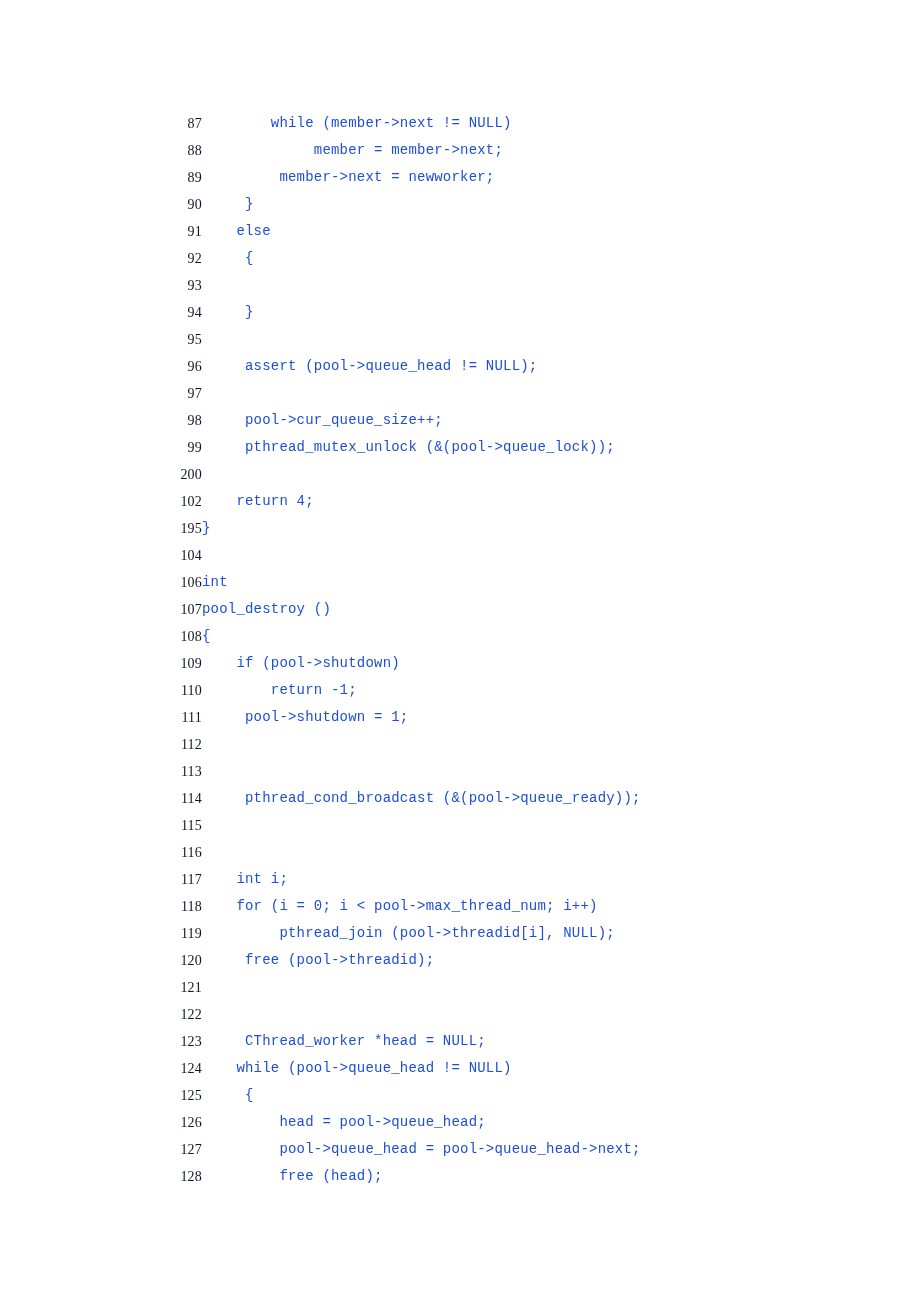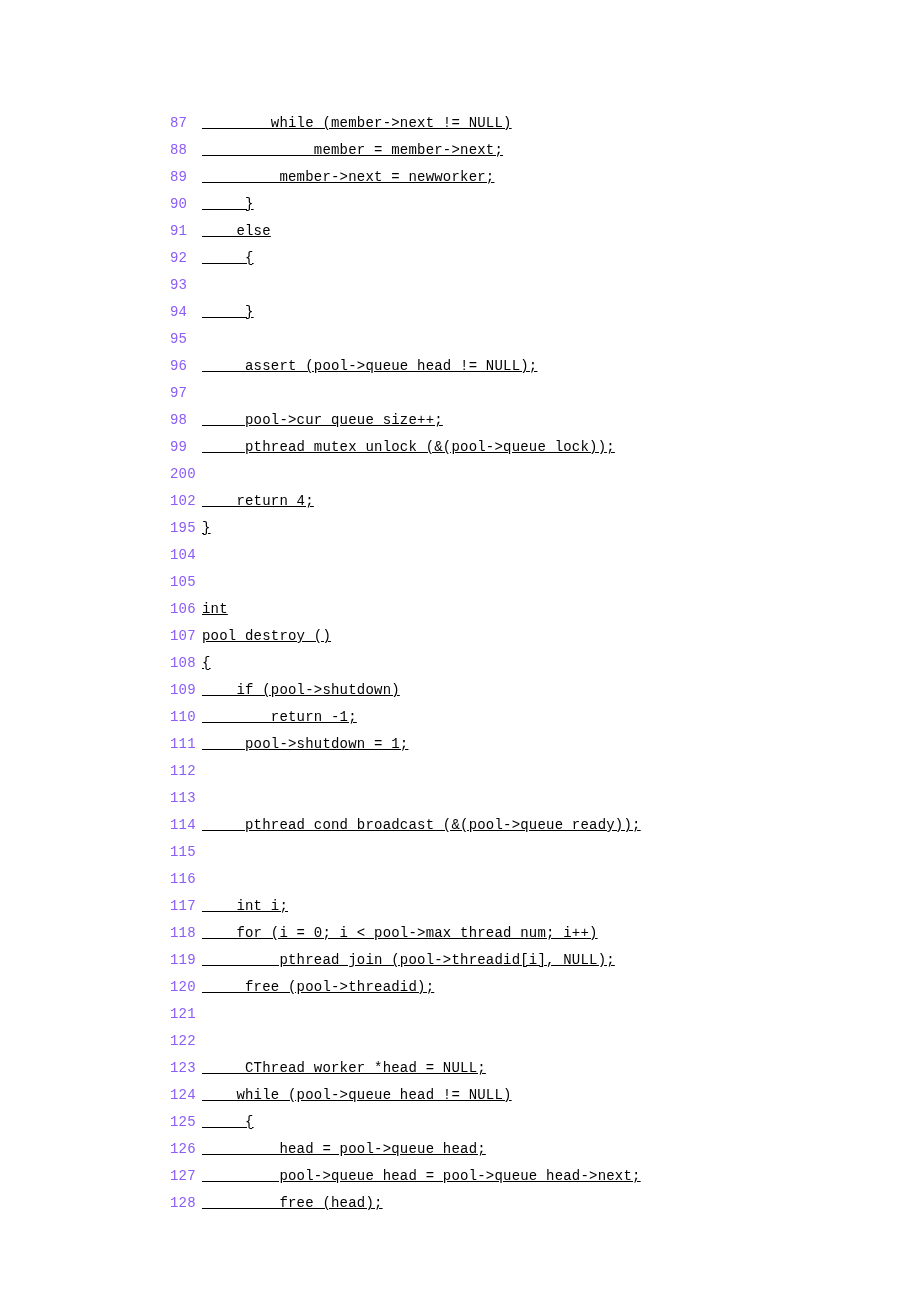--- a/index.html
+++ b/index.html
@@ -14,27 +14,27 @@
     .container {
       padding: 110px 170px 0 170px;
     }
     .code-line {
       display: flex;
       white-space: pre;
       letter-spacing: 0.2px;
     }
     .line-num {
       width: 32px;
-      text-align: left;
-      color: #8b5cf6;
+      text-align: right;
+      color: #0f172a;
       flex-shrink: 0;
+      font-family: Liberation Serif, serif;
     }
     .code {
-      color: #000000;
-      text-decoration: underline;
+      color: #1d4ed8;
     }
   </style>
 </head>
 <body>
 
 <div class="container">
 <div class="code-line"><span class="line-num">87</span><span class="code">        while (member-&gt;next != NULL)</span></div>
     <div class="code-line"><span class="line-num">88</span><span class="code">             member = member-&gt;next;</span></div>
     <div class="code-line"><span class="line-num">89</span><span class="code">         member-&gt;next = newworker;</span></div>
     <div class="code-line"><span class="line-num">90</span><span class="code">     }</span></div>
@@ -44,21 +44,20 @@
     <div class="code-line"><span class="line-num">94</span><span class="code">     }</span></div>
     <div class="code-line"><span class="line-num">95</span><span class="code"></span></div>
     <div class="code-line"><span class="line-num">96</span><span class="code">     assert (pool-&gt;queue_head != NULL);</span></div>
     <div class="code-line"><span class="line-num">97</span><span class="code"></span></div>
     <div class="code-line"><span class="line-num">98</span><span class="code">     pool-&gt;cur_queue_size++;</span></div>
     <div class="code-line"><span class="line-num">99</span><span class="code">     pthread_mutex_unlock (&amp;(pool-&gt;queue_lock));</span></div>
     <div class="code-line"><span class="line-num">200</span><span class="code"></span></div>
     <div class="code-line"><span class="line-num">102</span><span class="code">    return 4;</span></div>
     <div class="code-line"><span class="line-num">195</span><span class="code">}</span></div>
     <div class="code-line"><span class="line-num">104</span><span class="code"></span></div>
-    <div class="code-line"><span class="line-num">105</span><span class="code"></span></div>
     <div class="code-line"><span class="line-num">106</span><span class="code">int</span></div>
     <div class="code-line"><span class="line-num">107</span><span class="code">pool_destroy ()</span></div>
     <div class="code-line"><span class="line-num">108</span><span class="code">{</span></div>
     <div class="code-line"><span class="line-num">109</span><span class="code">    if (pool-&gt;shutdown)</span></div>
     <div class="code-line"><span class="line-num">110</span><span class="code">        return -1;</span></div>
     <div class="code-line"><span class="line-num">111</span><span class="code">     pool-&gt;shutdown = 1;</span></div>
     <div class="code-line"><span class="line-num">112</span><span class="code"></span></div>
     <div class="code-line"><span class="line-num">113</span><span class="code"></span></div>
     <div class="code-line"><span class="line-num">114</span><span class="code">     pthread_cond_broadcast (&amp;(pool-&gt;queue_ready));</span></div>
     <div class="code-line"><span class="line-num">115</span><span class="code"></span></div>

